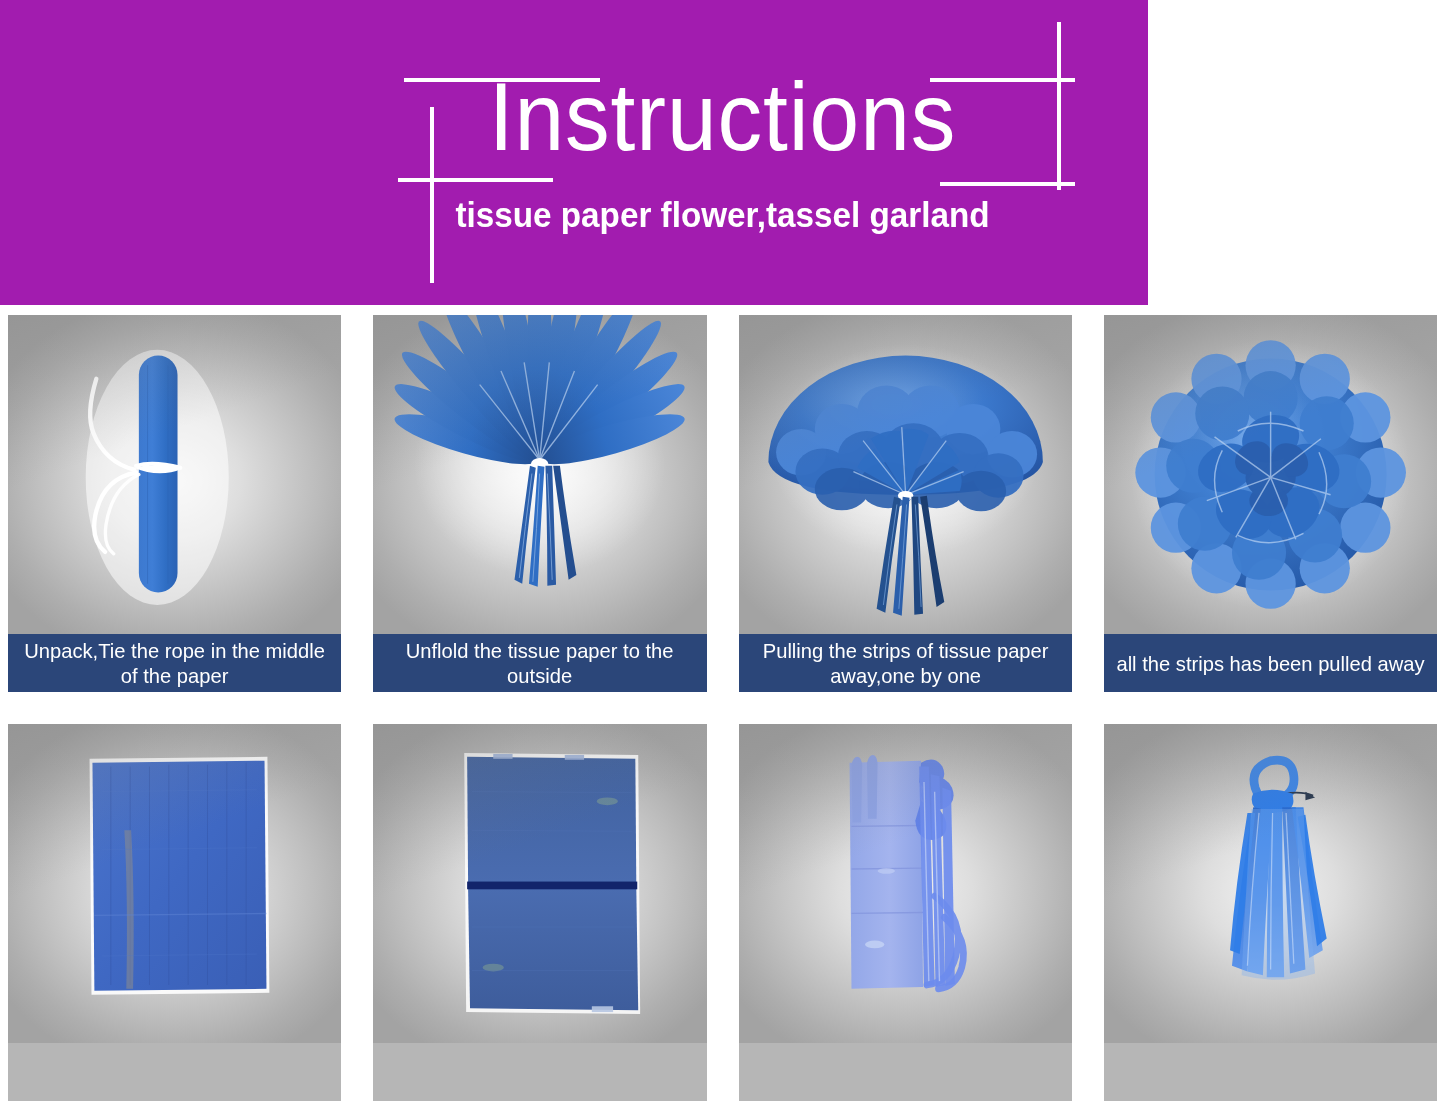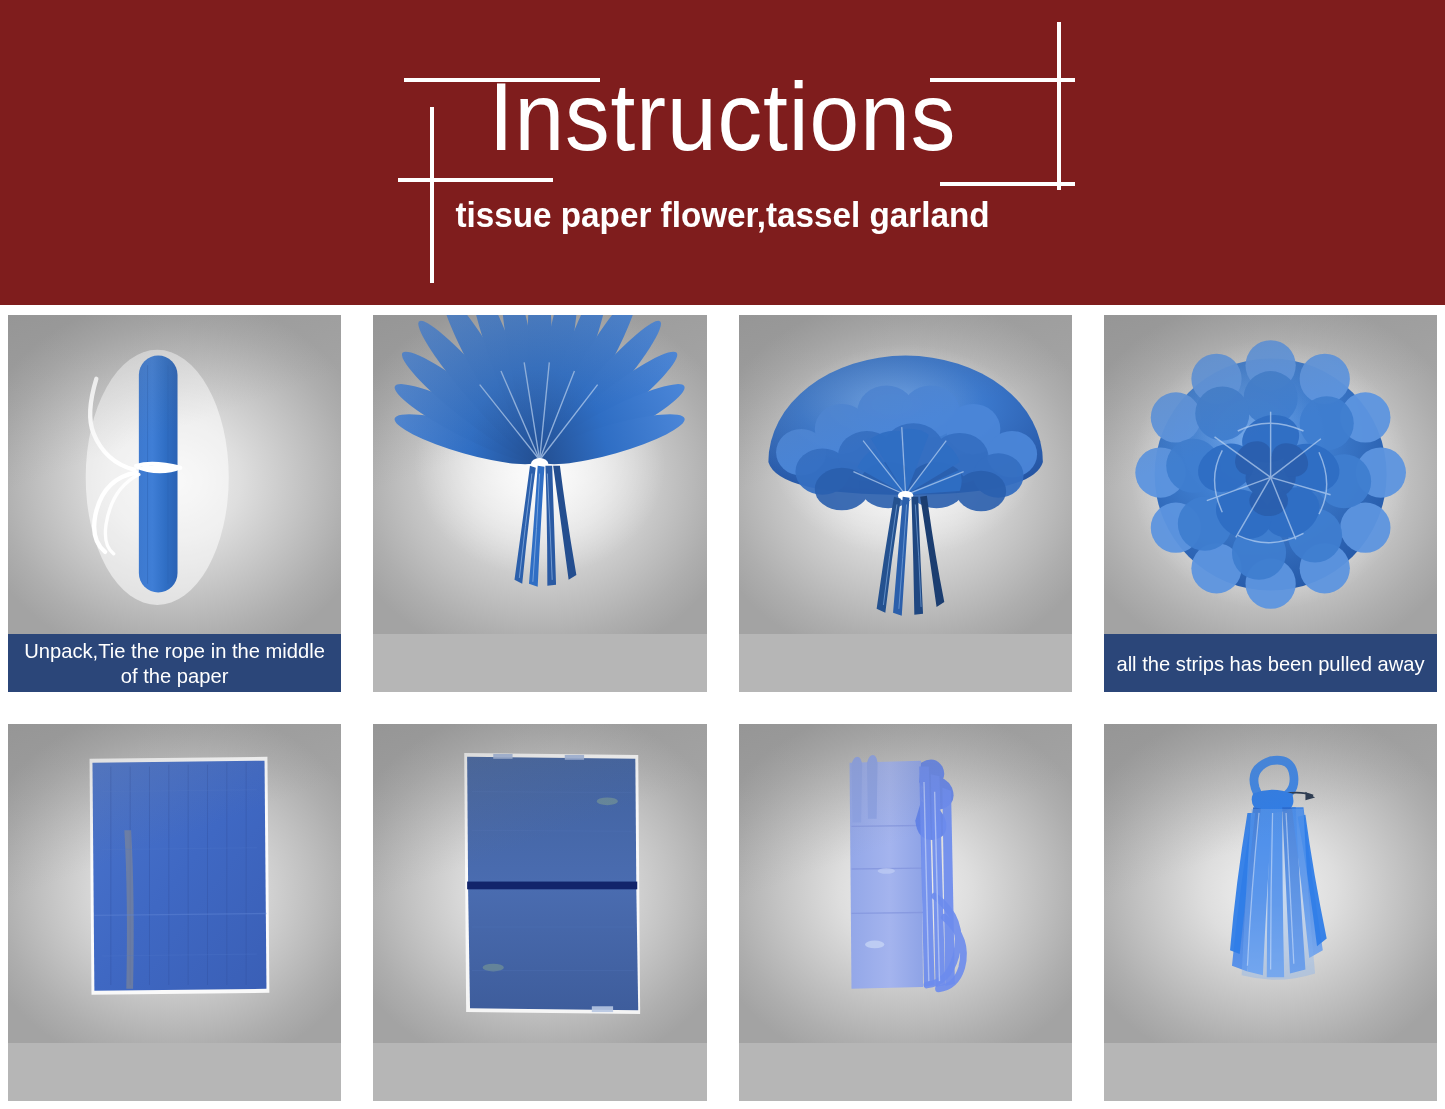--- a/index.html
+++ b/index.html
@@ -6,22 +6,22 @@
   body{
     width:1445px;height:1109px;
     background:#ffffff;
     font-family:"Liberation Sans", sans-serif;
     overflow:hidden;
   }
   .page{position:relative;width:1445px;height:1109px;background:#fff;}
 
   
   .header{
-    position:absolute;left:0;top:0;width:1445px;height:305px;
-    background:#7f1d1d;
+    position:absolute;left:0;top:0;width:1148px;height:305px;
+    background:#a21caf;
     overflow:hidden;
   }
   .hdr-line{position:absolute;background:#ffffff;}
   
   .hdr-top-rule{left:404px;top:78px;width:196px;height:4px;}
   
   .hdr-tr-rule{left:930px;top:78px;width:145px;height:4px;}
   
   .hdr-right-vert{left:1057px;top:22px;width:4px;height:168px;}
   
@@ -231,20 +231,23 @@
               <path d="M14 0 q8 58 16 118 l8 -5 q-10 -58 -17 -113 z" fill="#244e8f"></path>
               <g stroke="#8fb4e4" stroke-width="1" opacity=".75" fill="none">
                 <path d="M-8 8 q-7 56 -13 108"></path>
                 <path d="M0 8 q-3 58 -7 112"></path>
                 <path d="M8 8 q3 56 5 110"></path>
               </g>
             </g>
           </svg>
         </div>
       </div>
+      <div class="caption">
+        <span>Unflold the tissue paper to the outside</span>
+      </div>
     </div>
 
     <div class="cell">
       <div class="photo">
         <div class="art">
           <svg viewBox="0 0 340 330" preserveAspectRatio="xMidYMid meet">
             <defs>
               <radialGradient id="s3dome" cx="45%" cy="35%" r="75%">
                 <stop offset="0%" stop-color="#6fa3e6"></stop>
                 <stop offset="45%" stop-color="#3b78cc"></stop>
@@ -303,20 +306,23 @@
               <path d="M6 0 q2 60 3 122 l9 -1 q-3 -60 -5 -121 z" fill="#1f4781"></path>
               <path d="M15 0 q9 56 17 114 l8 -5 q-11 -56 -18 -110 z" fill="#1b3d70"></path>
               <g stroke="#7da9de" stroke-width="1" opacity=".7" fill="none">
                 <path d="M-9 8 q-8 54 -14 104"></path>
                 <path d="M1 8 q-4 56 -8 108"></path>
                 <path d="M10 8 q4 54 6 106"></path>
               </g>
             </g>
           </svg>
         </div>
+      </div>
+      <div class="caption">
+        <span>Pulling the strips of tissue paper away,one by one</span>
       </div>
     </div>
 
     <div class="cell">
       <div class="photo">
         <div class="art">
           <svg viewBox="0 0 340 330" preserveAspectRatio="xMidYMid meet">
             <defs>
               <radialGradient id="s4ball" cx="42%" cy="34%" r="72%">
                 <stop offset="0%" stop-color="#75a9ea"></stop>

